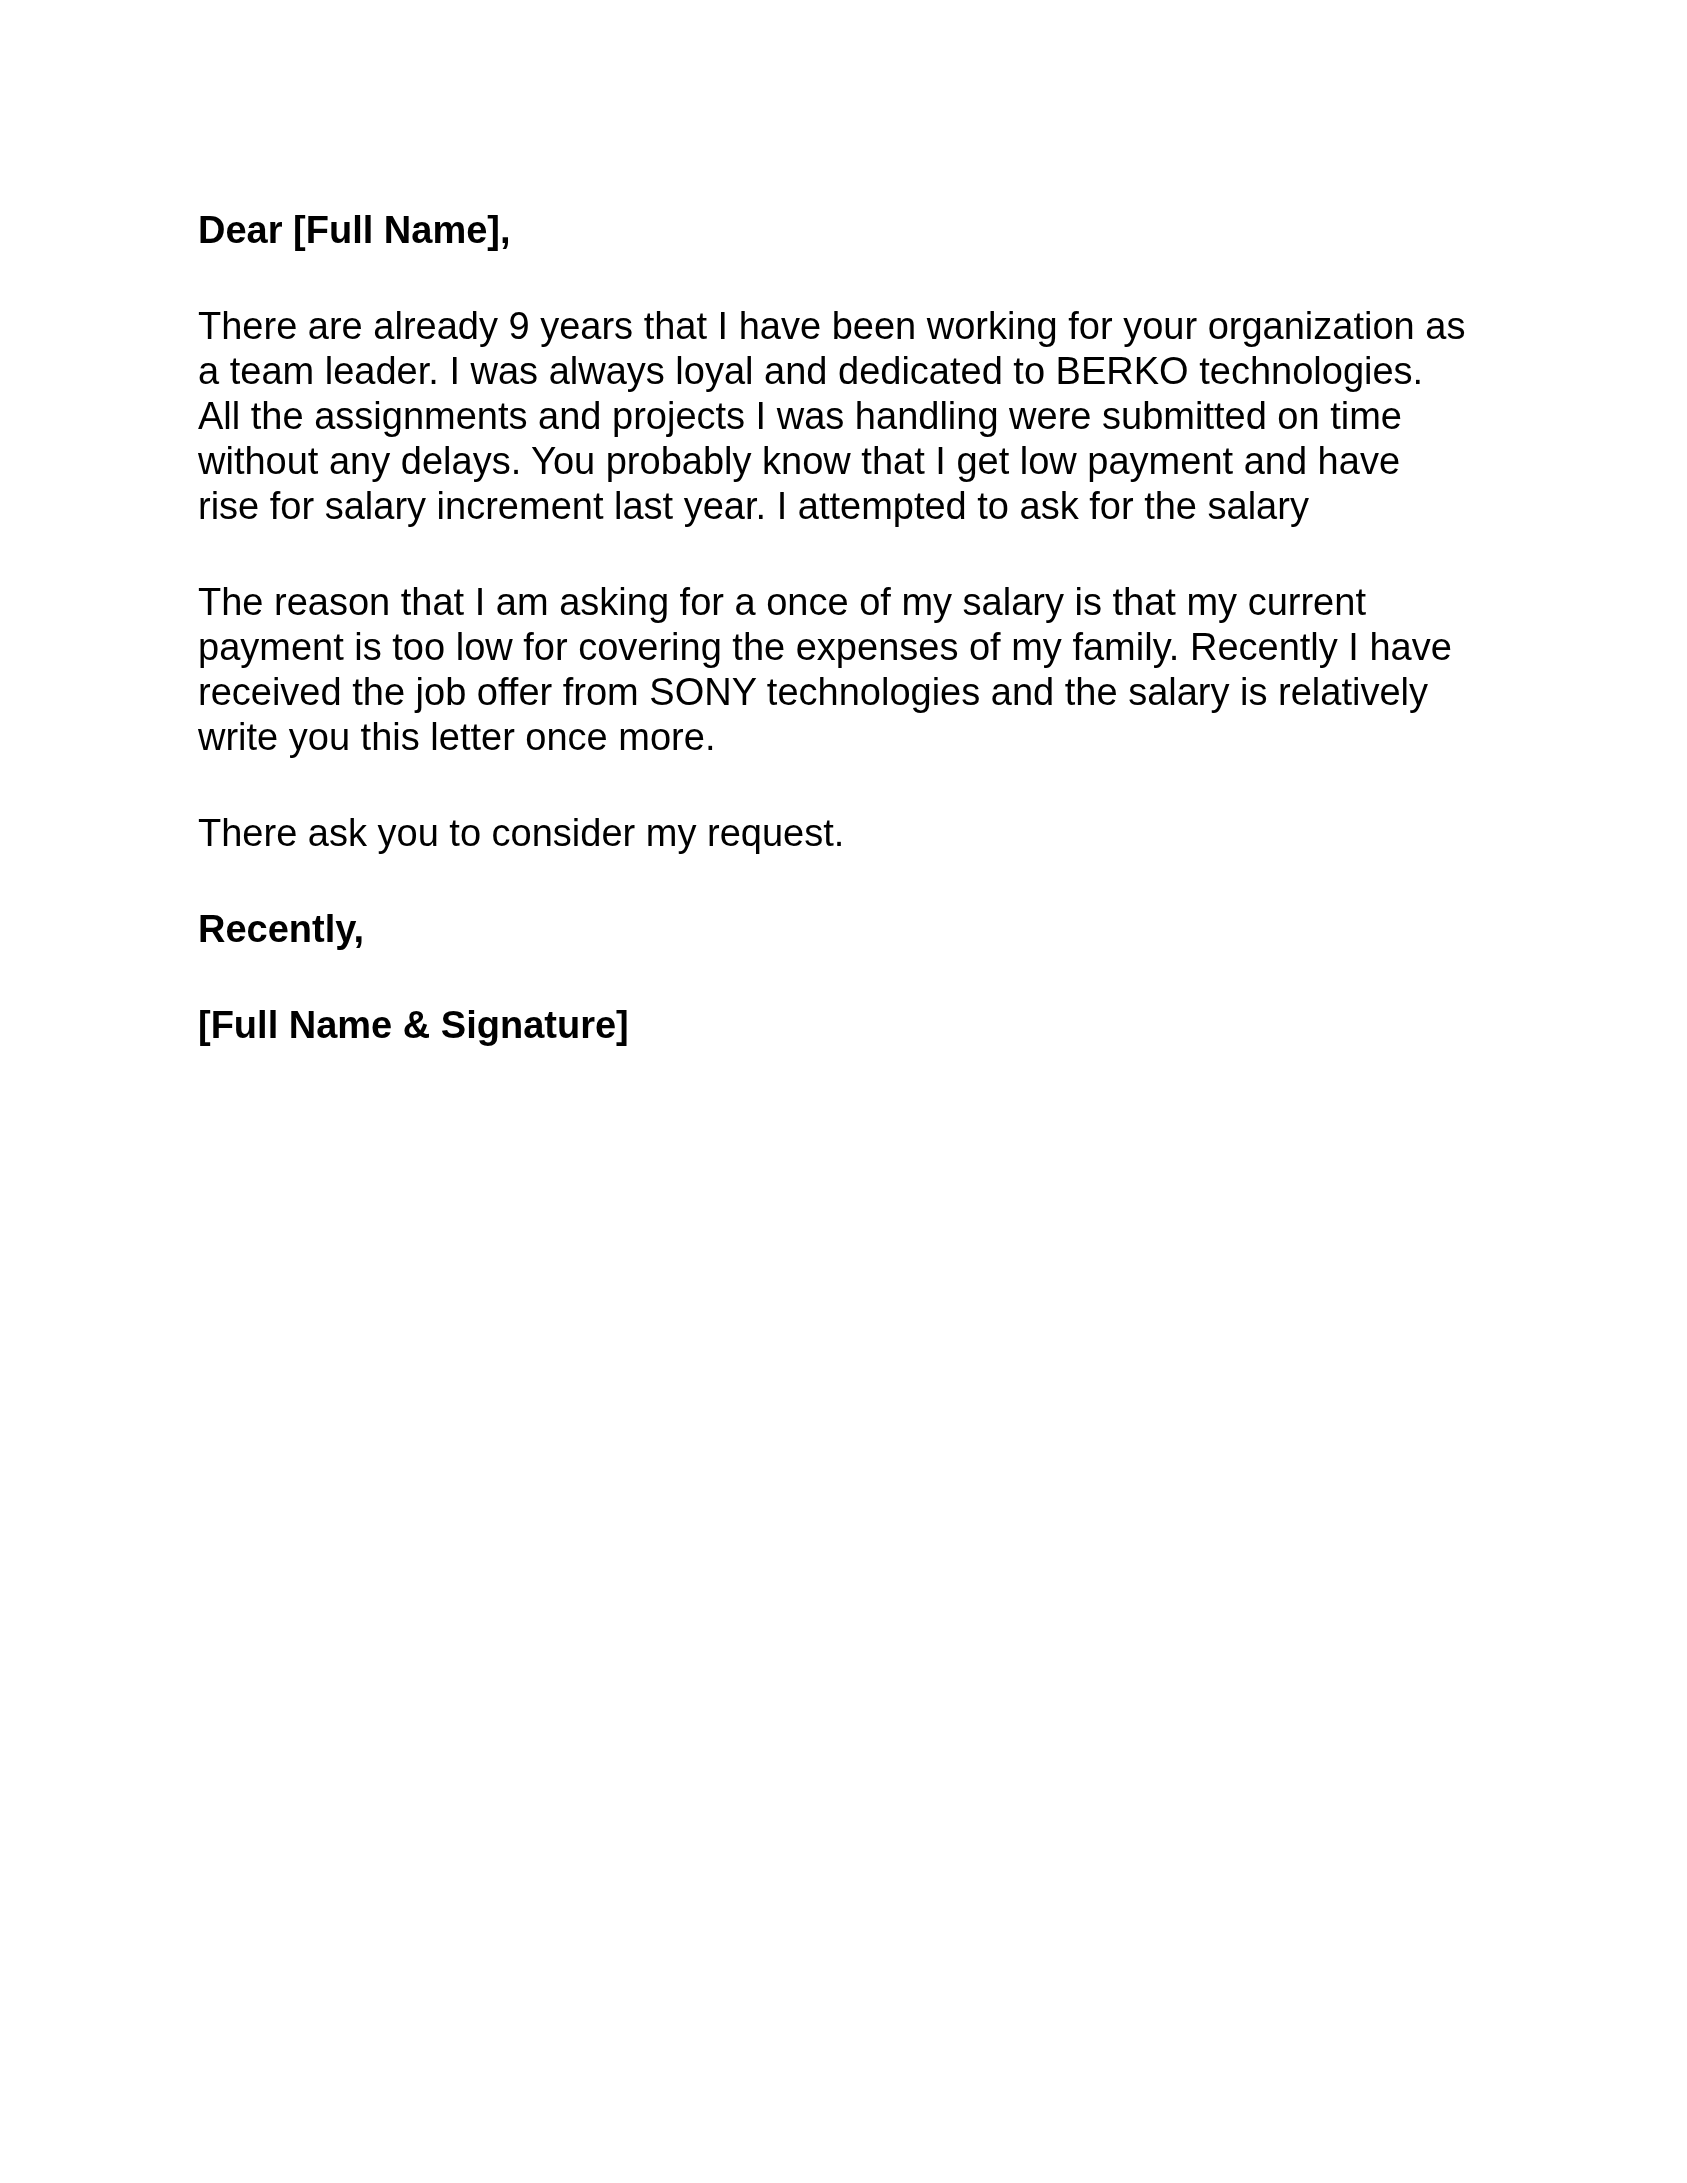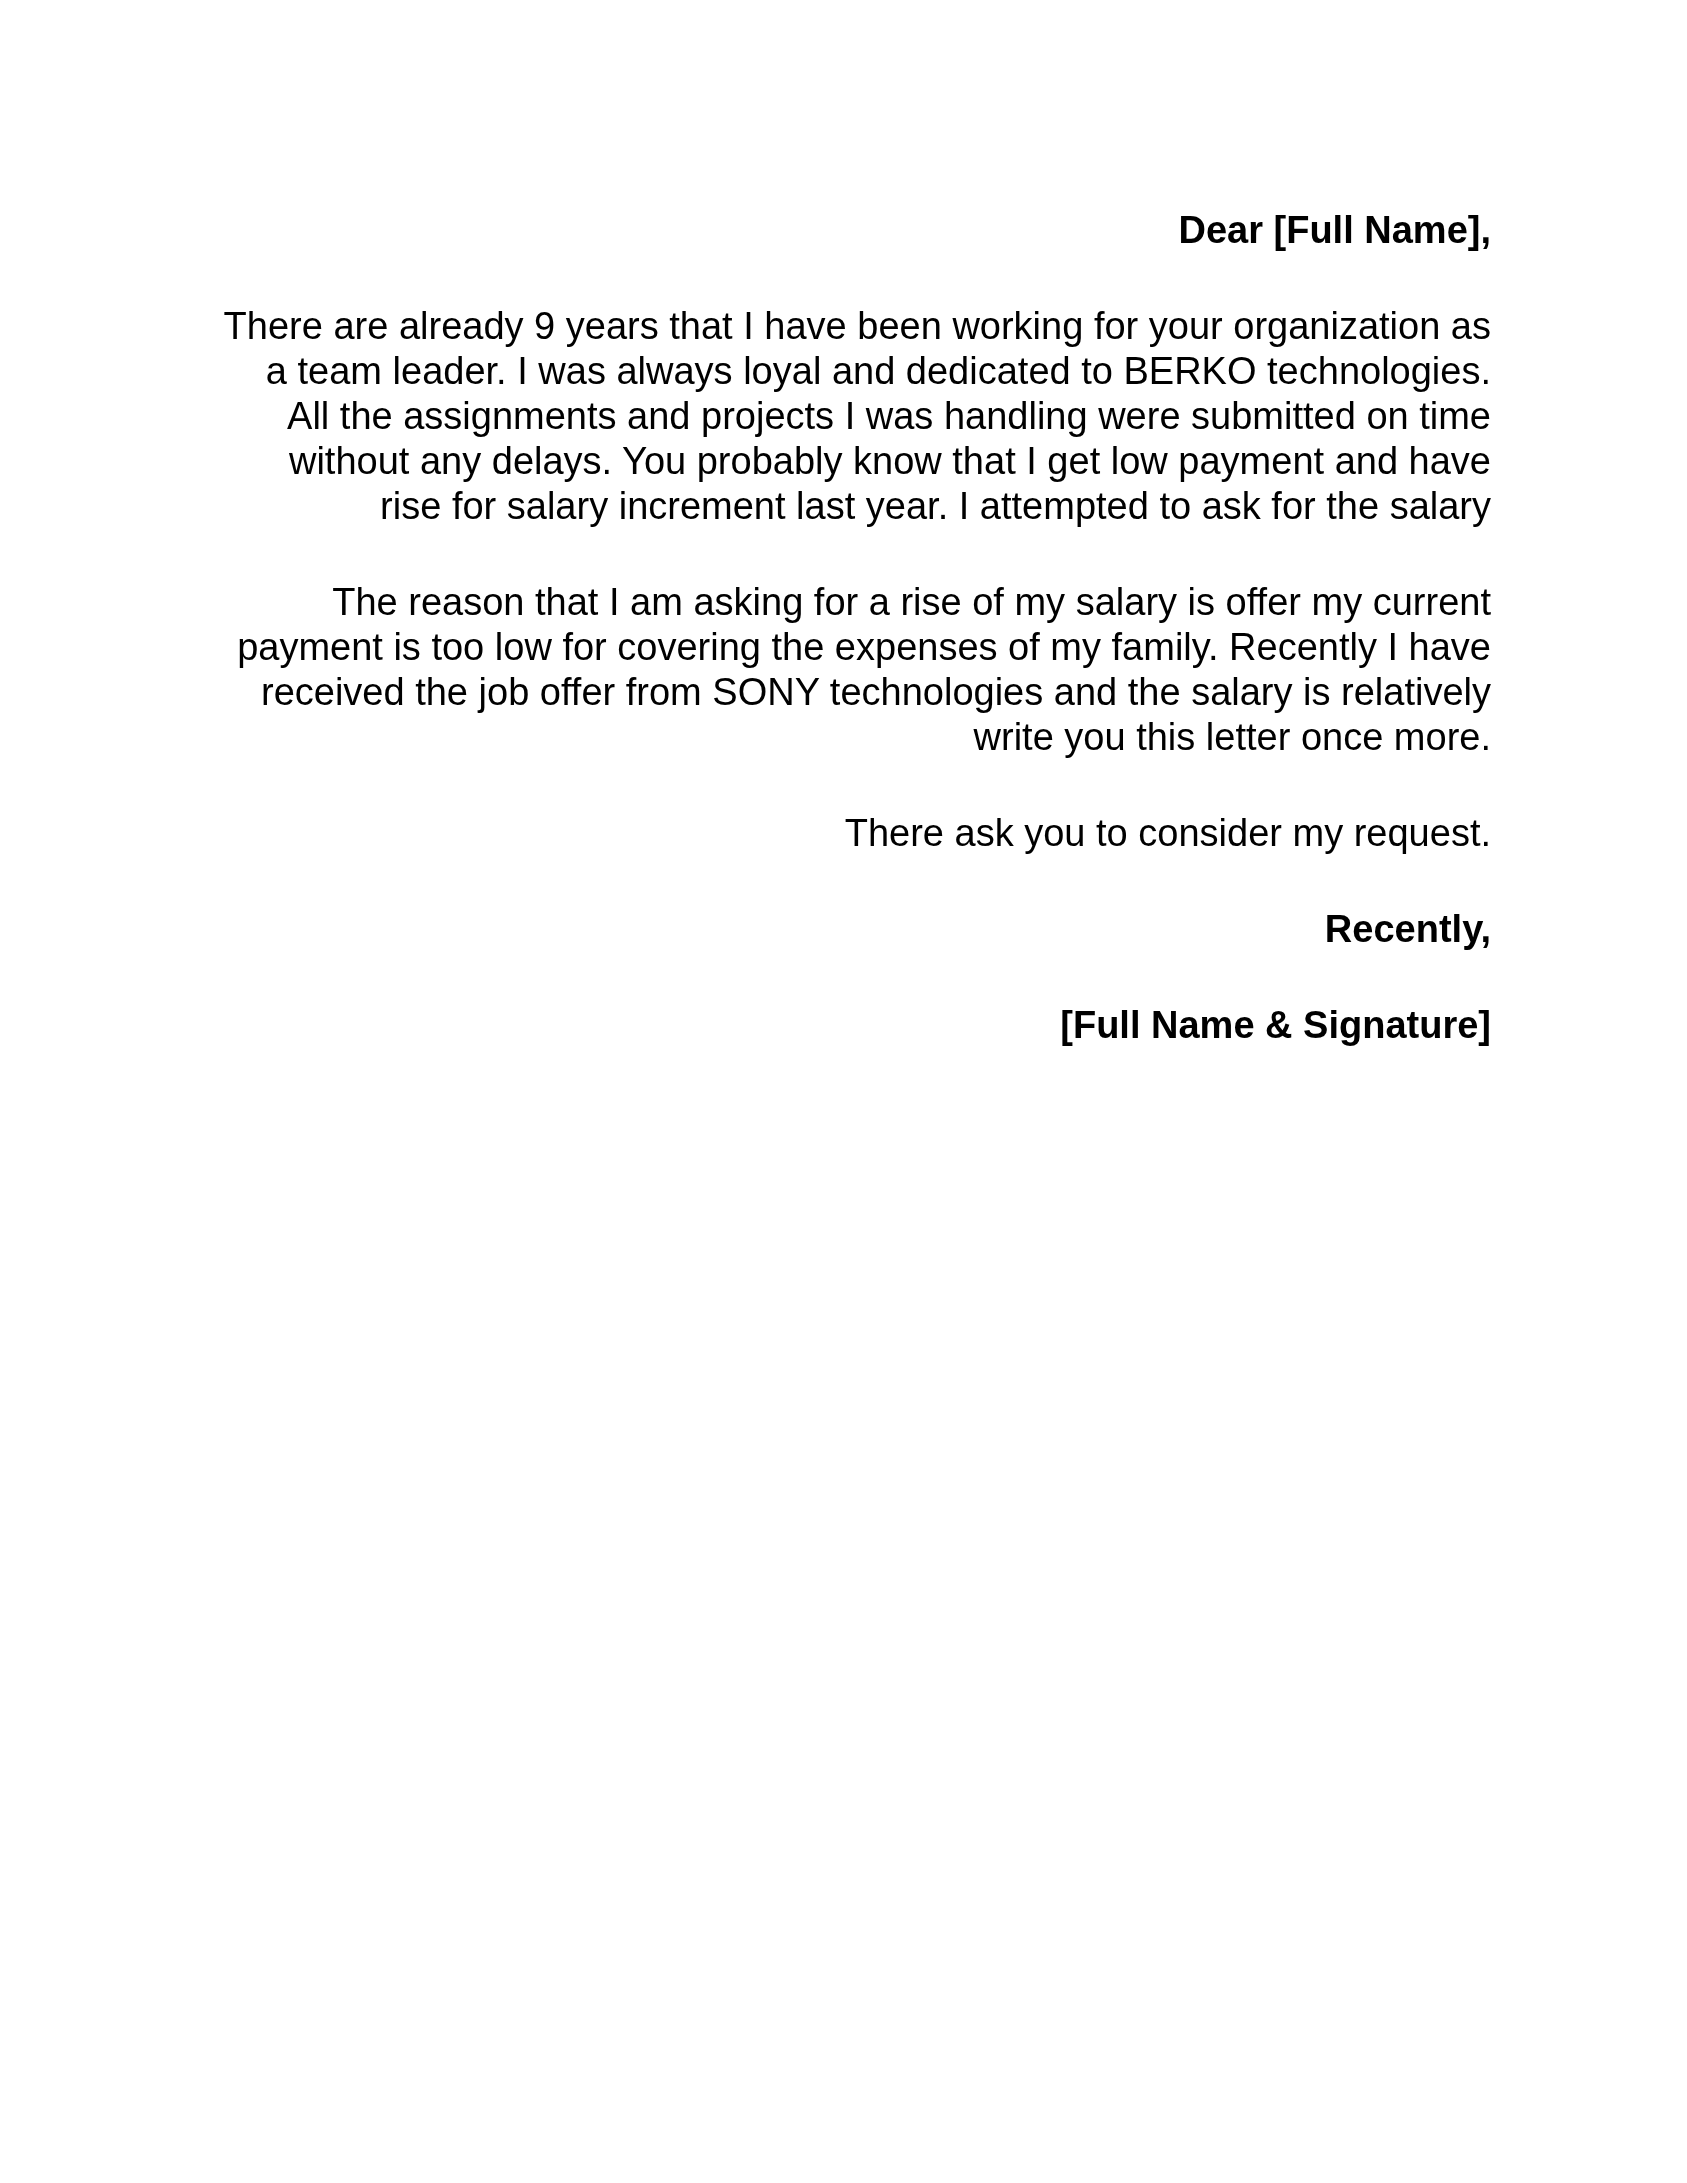--- a/index.html
+++ b/index.html
@@ -21,21 +21,20 @@
     overflow: hidden;
   }
   .content {
     position: absolute;
     top: 208px;
     left: 198px;
     width: 1293px;
     font-size: 38px;
     line-height: 45px;
     color: #000000;
-    text-align: right;
   }
   .block {
     margin: 0 0 51px 0;
     padding: 0;
   }
   .bold {
     font-weight: bold;
   }
   .line {
     white-space: nowrap;
@@ -53,21 +52,21 @@
 
     <div class="block">
       <div class="line">There are already 9 years that I have been working for your organization as</div>
       <div class="line">a team leader. I was always loyal and dedicated to BERKO technologies.</div>
       <div class="line">All the assignments and projects I was handling were submitted on time</div>
       <div class="line">without any delays. You probably know that I get low payment and have</div>
       <div class="line">rise for salary increment last year. I attempted to ask for the salary</div>
     </div>
 
     <div class="block">
-      <div class="line">The reason that I am asking for a rise of my salary is offer my current</div>
+      <div class="line">The reason that I am asking for a once of my salary is that my current</div>
       <div class="line">payment is too low for covering the expenses of my family. Recently I have</div>
       <div class="line">received the job offer from SONY technologies and the salary is relatively</div>
       <div class="line">write you this letter once more.</div>
     </div>
 
     <div class="block">
       <div class="line">There ask you to consider my request.</div>
     </div>
 
     <div class="block bold">

